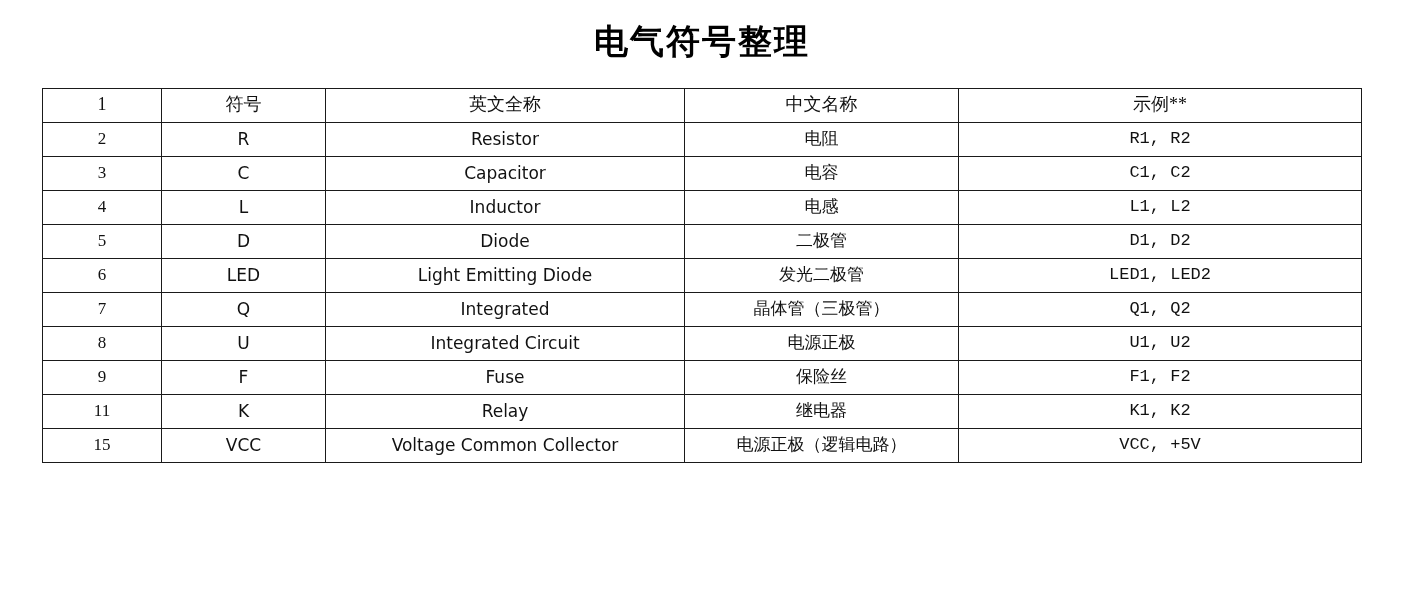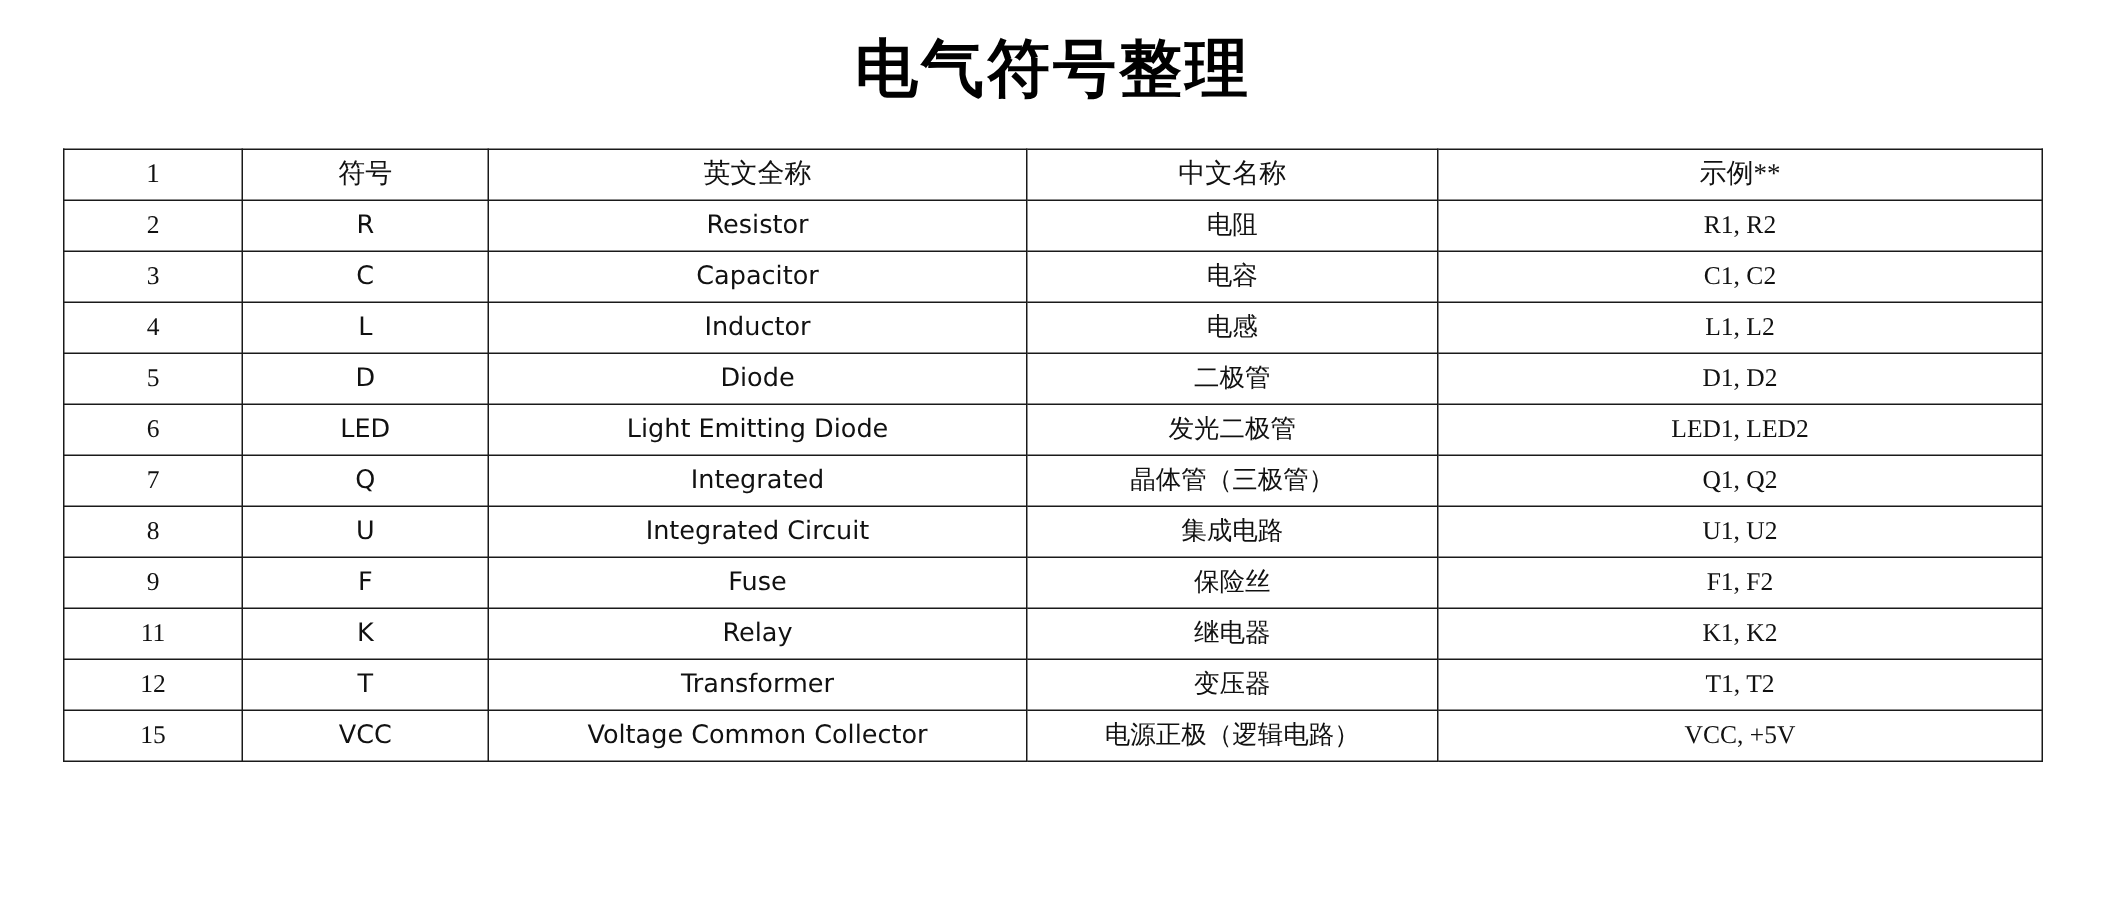--- a/index.html
+++ b/index.html
@@ -16,21 +16,21 @@
   }
   .page {
     position: relative;
     width: 1404px;
     height: 607px;
     box-sizing: border-box;
   }
   .doc-title {
     text-align: center;
     font-family: "Liberation Serif", serif;
-    font-size: 42px;
+    font-size: 34px;
     font-weight: 700;
     letter-spacing: 2px;
     color: #000;
     margin: 18px 0 0 0;
     padding: 0;
     line-height: 1.4;
   }
   .table-wrap {
     margin: 22px auto 0 auto;
     width: 1320px;
@@ -66,21 +66,21 @@
     width: 350px;
     font-family: "DejaVu Sans", sans-serif;
     font-size: 17px;
   }
   td.col-cn {
     width: 265px;
     font-family: Liberation Sans, sans-serif;
     font-size: 17px;
   }
   td.col-ex {
-    font-family: Liberation Serif, serif;
+    font-family: Liberation Mono, monospace;
     font-size: 17px;
   }
   tr.header-row td {
     font-family: "Liberation Serif", serif;
     font-size: 18px;
   }
   tr.header-row td.col-en,
   tr.header-row td.col-ex {
     font-family: "Liberation Serif", serif;
   }
@@ -141,45 +141,38 @@
             <td class="col-idx">7</td>
             <td class="col-sym">Q</td>
             <td class="col-en">Integrated</td>
             <td class="col-cn">晶体管（三极管）</td>
             <td class="col-ex">Q1, Q2</td>
           </tr>
           <tr>
             <td class="col-idx">8</td>
             <td class="col-sym">U</td>
             <td class="col-en">Integrated Circuit</td>
-            <td class="col-cn">集成电路</td>
+            <td class="col-cn">电源正极</td>
             <td class="col-ex">U1, U2</td>
           </tr>
           <tr>
             <td class="col-idx">9</td>
             <td class="col-sym">F</td>
             <td class="col-en">Fuse</td>
             <td class="col-cn">保险丝</td>
             <td class="col-ex">F1, F2</td>
           </tr>
           <tr>
             <td class="col-idx">11</td>
             <td class="col-sym">K</td>
             <td class="col-en">Relay</td>
             <td class="col-cn">继电器</td>
             <td class="col-ex">K1, K2</td>
           </tr>
           <tr>
-            <td class="col-idx">12</td>
-            <td class="col-sym">T</td>
-            <td class="col-en">Transformer</td>
-            <td class="col-cn">变压器</td>
-            <td class="col-ex">T1, T2</td>
-          </tr>
-          <tr>
             <td class="col-idx">15</td>
             <td class="col-sym">VCC</td>
             <td class="col-en">Voltage Common Collector</td>
             <td class="col-cn">电源正极（逻辑电路）</td>
             <td class="col-ex">VCC, +5V</td>
           </tr>
         </tbody>
     </table>
   </div>
 

